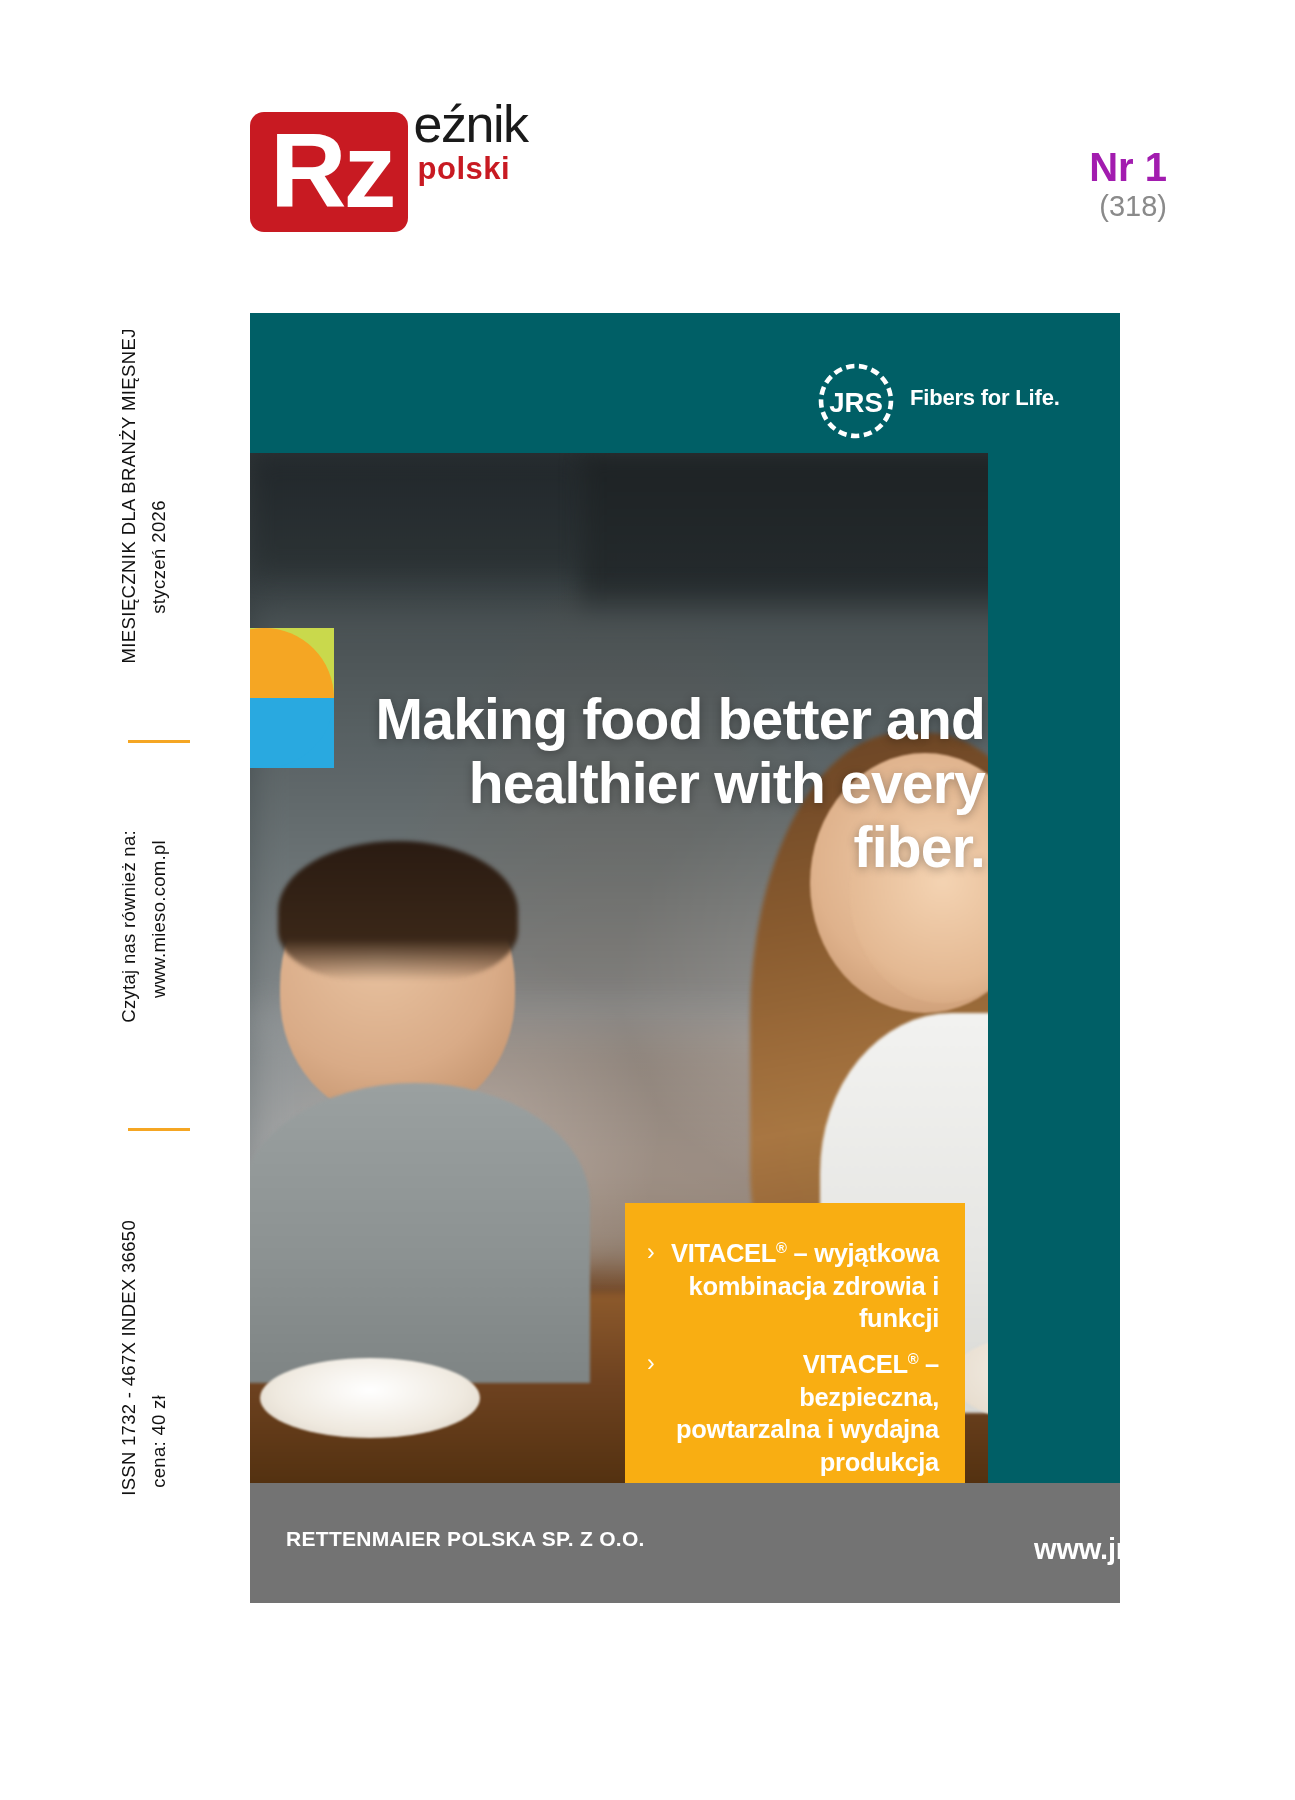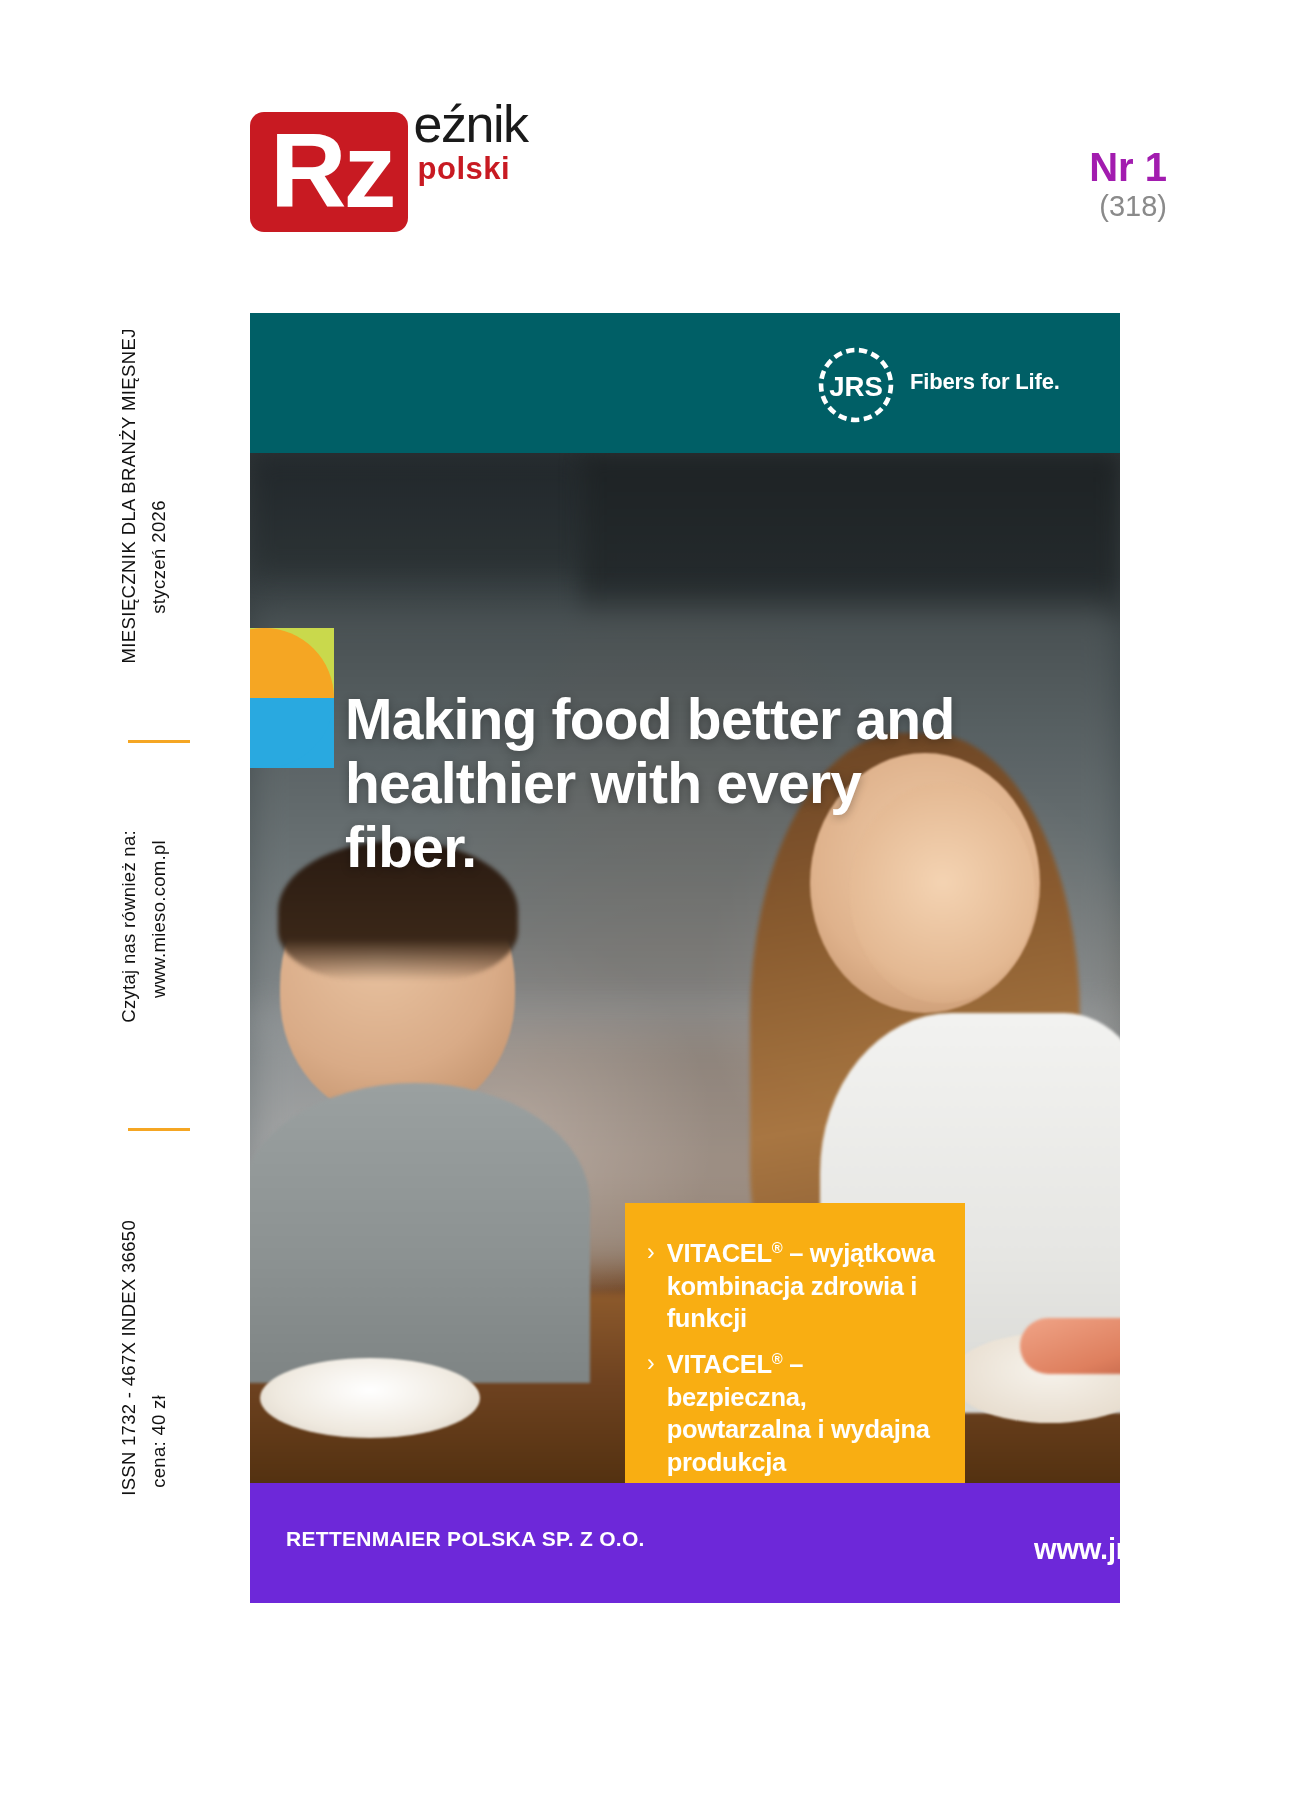--- a/index.html
+++ b/index.html
@@ -58,36 +58,37 @@
   .vrule {
     position: absolute; left: 18px; width: 62px; height: 3px; background: #F5A623;
   }
   .v-title { font-size: 18.5px; font-weight: 400; letter-spacing: 0.4px; }
   .v-sub   { font-size: 18.5px; font-weight: 400; letter-spacing: 0.4px; }
   .v-small { font-size: 18.5px; font-weight: 400; letter-spacing: 0.3px; }
 
   
   .ad { position: absolute; left: 250px; top: 313px; width: 870px; height: 1290px; overflow: hidden; background:#005F66; }
 
-  .ad-top { position: absolute; left:0; top:0; width: 870px; height: 140px; background: #005F66; }
+  .ad-top { position: absolute; left:0; top:16px; width: 870px; height: 140px; background: #005F66; }
   .jrs-logo { position: absolute; left: 560px; top: 26px; width: 92px; height: 92px; }
   .jrs-text {
     position: absolute; left: 660px; top: 56px;
     color: #ffffff; font-size: 22px; font-weight: 700; letter-spacing: -0.2px;
   }
 
   
   .photo {
-    position: absolute; left: 0; top: 140px; width: 870px; height: 1030px;
+    position: absolute; left: 0; top: 140px; width: 738px; height: 1030px;
     overflow: hidden;
     background:
       radial-gradient(circle at 78% 52%, rgba(214,170,136,0.95) 0%, rgba(214,170,136,0) 26%),
       radial-gradient(circle at 30% 66%, rgba(205,160,128,0.9) 0%, rgba(205,160,128,0) 22%),
       radial-gradient(ellipse at 50% 96%, #7a4a24 0%, #5d3619 36%, rgba(93,54,25,0) 62%),
       linear-gradient(180deg, #2e3436 0%, #3b4447 22%, #5b6466 48%, #7d8486 66%, #98979a 80%, #6b5744 100%);
+    text-align: right;
   }
   
   .ph-cab {
     position: absolute; left: 330px; top: 0; width: 540px; height: 170px;
     background: linear-gradient(180deg, #1d2224 0%, #262c2e 100%);
     filter: blur(10px); opacity: 0.95;
   }
   .ph-cab2 {
     position: absolute; left: 0px; top: 0; width: 340px; height: 120px;
     background: linear-gradient(180deg, #20262a 0%, #2b3234 100%);
@@ -211,21 +212,21 @@
     flex: 0 0 auto; padding-top: 1px;
   }
   .b-text {
     color: #ffffff; font-size: 25.5px; font-weight: 700;
     line-height: 1.28; letter-spacing: -0.3px;
   }
   .b-text sup { font-size: 0.58em; vertical-align: super; font-weight: 700; }
 
   
   .ad-bottom {
-    position: absolute; left: 0; bottom: 0; width: 954px; height: 120px; background: #6d28d9;
+    position: absolute; left: 0; bottom: 0; width: 954px; height: 120px; background: #737373;
   }
   .ad-company {
     position: absolute; left: 36px; top: 44px;
     color: #ffffff; font-size: 21px; font-weight: 700; letter-spacing: 0.3px;
   }
   .ad-url {
     position: absolute; right: 28px; top: 38px;
     color: #ffffff; font-size: 29px; font-weight: 700; letter-spacing: -0.2px; margin-top: 12px;
   }
 </style>

